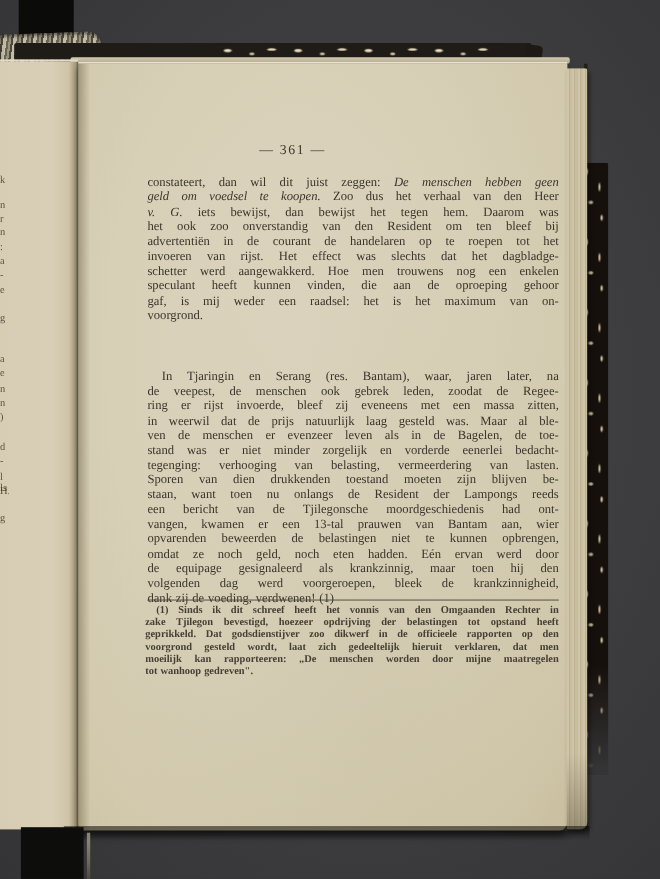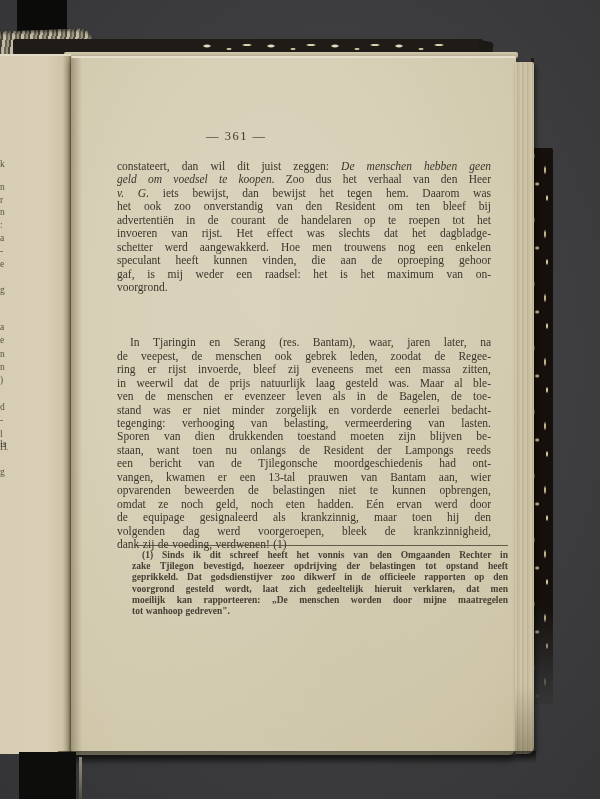--- a/index.html
+++ b/index.html
@@ -74,23 +74,23 @@
   .fore-edge{left:515px;top:62px;width:19px;height:692px;
     background:
       linear-gradient(to bottom, rgba(0,0,0,0) 90%, rgba(60,52,30,.35) 100%),
       repeating-linear-gradient(90deg,#cfc5a9 0 2px,#bdb292 2px 3px,#c8bd9f 3px 5px);
     border-radius:1px 2px 7px 2px;box-shadow:2px 3px 4px rgba(0,0,0,.45);}
 
   .book-bottom-shadow{left:58px;top:751px;width:478px;height:13px;
     background:linear-gradient(rgba(0,0,0,.55),rgba(0,0,0,0));}
 
   
-  .page-number{left:135px;top:71px;width:120px;
+  .page-number{left:135px;top:71px;width:120px;text-align:center;
     font-size:12.5px;letter-spacing:1.5px;color:#3f382e;}
-  .body-text{left:46px;top:102px;width:374px;color:#3b352c;}
+  .body-text{left:63px;top:102px;width:374px;color:#3b352c;}
   .bl{height:13.45px;line-height:13.45px;font-size:11.5px;word-spacing:.6px;
     text-align:justify;text-align-last:justify;white-space:normal;}
   .bl.last{text-align-last:left;}
   .bl .it{font-style:italic;}
   .footnote-rule{left:63px;top:487px;width:374px;height:1px;background:#4d463a;opacity:.85;}
   .footnote-text{left:61px;top:492px;width:376px;color:#453f34;font-weight:bold;}
   .fl{height:11.2px;line-height:11.2px;font-size:9.5px;word-spacing:.4px;
     text-align:justify;text-align-last:justify;}
   .fl.last{text-align-last:left;}
 </style>

